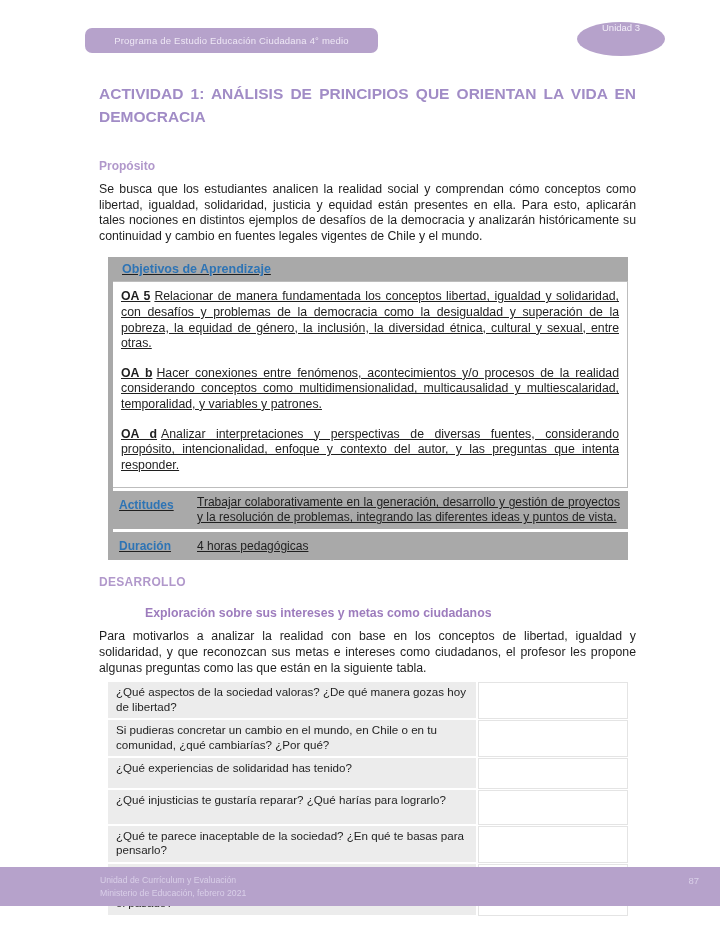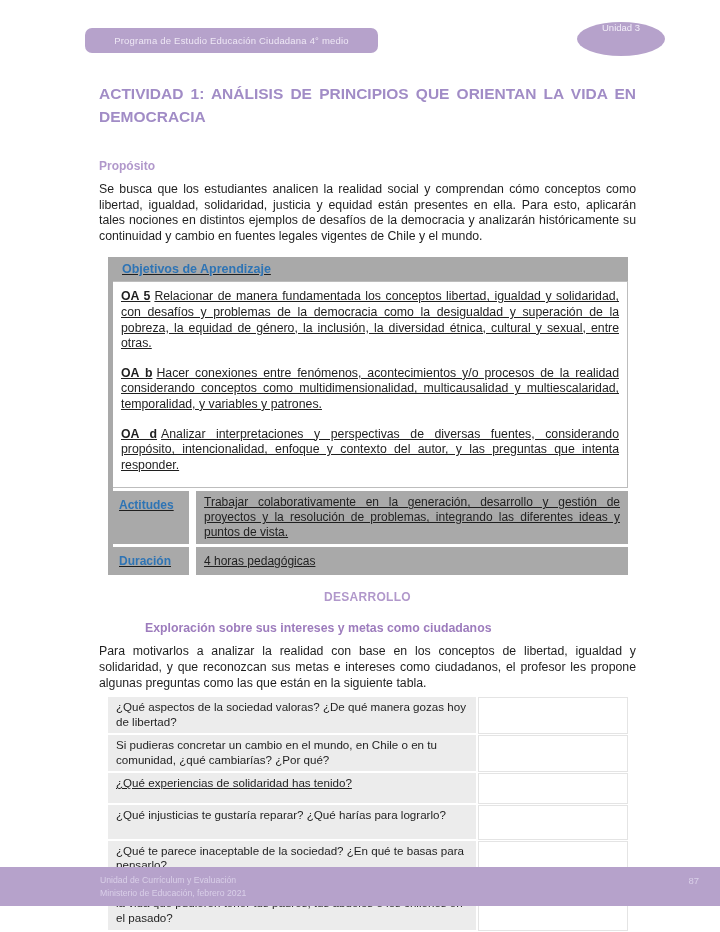--- a/index.html
+++ b/index.html
@@ -38,43 +38,43 @@
   .oa-header{
     background:var(--gray-dark,#a9a9a9);color:var(--blue,#2e74b5);
     font-weight:bold;font-size:12.5px;padding:5px 9px;
   }
   .oa-body{
     background:#fff;border:1px solid #bdbdbd;border-left:none;
     padding:7px 8px 0 8px;
   }
   .oa-body p{font-size:12.3px;line-height:15.6px;text-align:justify;margin:0 0 14px 0;}
   .oa-body p strong{margin-right:4px;}
-  .attr-row{display:flex;column-gap:7px;margin-top:3px;}
+  .attr-row{display:flex;column-gap:0;margin-top:3px;}
   .attr-label{
     width:76px;box-sizing:border-box;background:var(--gray-dark,#a9a9a9);
     color:var(--blue,#2e74b5);font-weight:bold;font-size:12px;
     padding:7px 6px;flex:none;
   }
   .attr-text{
     flex:1;background:var(--gray-dark,#a9a9a9);font-size:12px;line-height:15px;
     padding:4px 8px;text-align:justify;
   }
   .attr-text.single{display:flex;align-items:center;}
   
-  .dev-heading{color:var(--heading,#b198cb);font-weight:bold;font-size:12px;margin:15px 0 4px 0;letter-spacing:.3px;text-align:center;}
+  .dev-heading{color:var(--heading,#b198cb);font-weight:bold;font-size:12px;margin:15px 0 4px 0;letter-spacing:.3px;}
   .dev-sub{color:var(--subheading,#9d7cbd);font-weight:bold;font-size:12.3px;margin:17px 0 0 46px;}
   
   .q-table{margin:6px 0 0 9px;width:520px;}
   .q-row{display:flex;column-gap:2px;}
   .q-cell{
     width:368px;box-sizing:border-box;background:var(--gray-light,#ececec);
     font-size:11.6px;line-height:14.6px;padding:3px 10px 4px 8px;
     border-bottom:2px solid #fff;
   }
-  .q-row:nth-child(3) .q-cell{padding-bottom:12px;text-decoration:underline;}
+  .q-row:nth-child(3) .q-cell{padding-bottom:12px;}
   .q-row:nth-child(4) .q-cell{padding-bottom:16px;}
   .a-cell{flex:1;background:#fff;border:1px solid #e4e4e4;margin-bottom:1px;}
   
   .footer-bar{
     position:absolute;left:0;top:867px;width:720px;height:39px;
     background:var(--accent,#b6a2cb);
   }
   .footer-left{
     position:absolute;left:100px;top:7px;font-size:8.7px;line-height:12.5px;color:#d9cfe8;
   }

